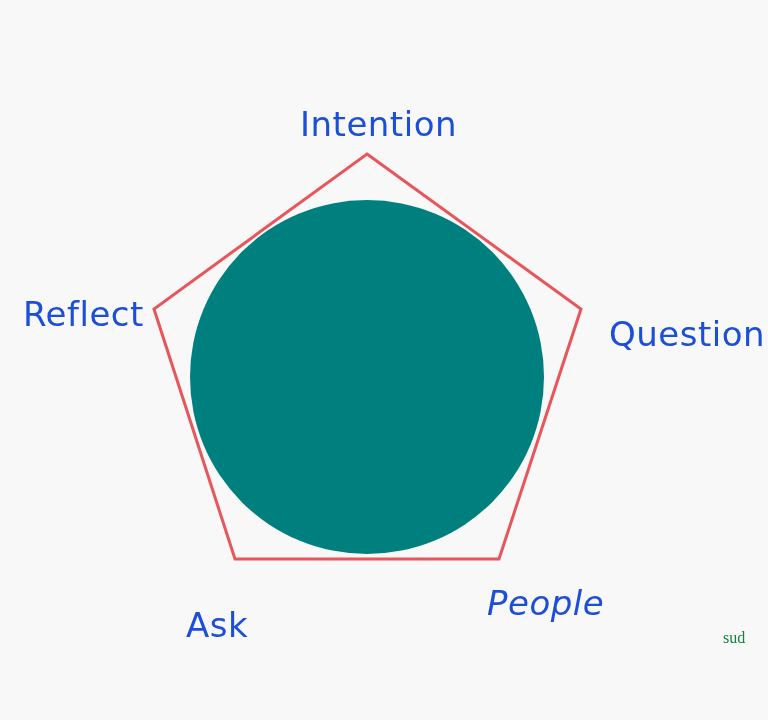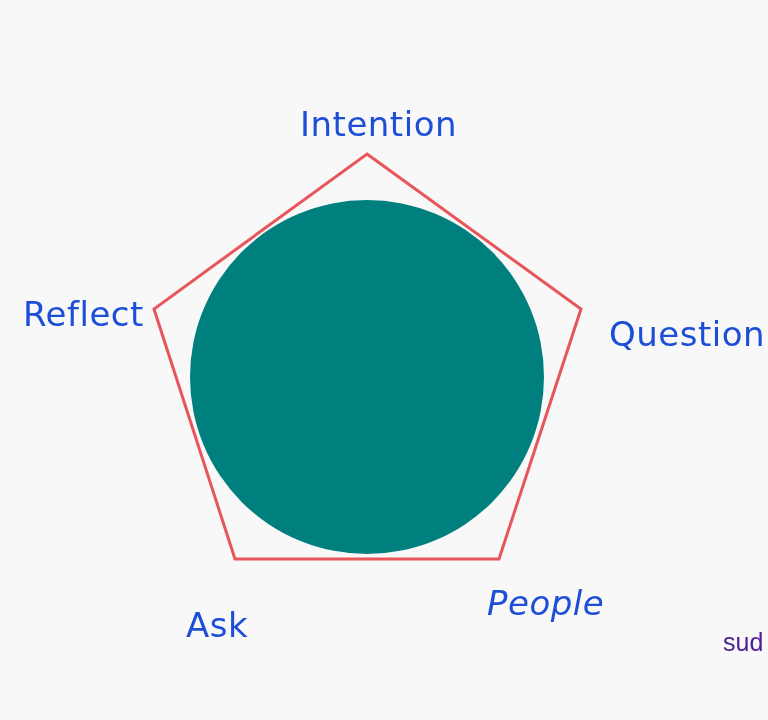--- a/index.html
+++ b/index.html
@@ -27,23 +27,23 @@
       position: absolute;
       font-family: "DejaVu Sans", sans-serif;
       font-size: 34px;
       color: #1d4ed8;
       letter-spacing: 0.5px;
       white-space: nowrap;
       line-height: 1;
     }
     .footnote {
       position: absolute;
-      font-family: Liberation Sans, sans-serif;
-      font-size: 25px;
-      color: #4c1d95;
+      font-family: Liberation Serif, serif;
+      font-size: 16px;
+      color: #15803d;
       white-space: nowrap;
       line-height: 1;
     }
   </style>
 </head>
 <body>
 
 <div id="stage" style="background: rgb(248, 248, 248);">
   <svg id="diagram" viewBox="0 0 768 720">
     <polygon id="pentagon" fill="none" stroke="#e8555a" stroke-width="3" stroke-linejoin="miter" points="367,154 581,309 499,559 235,559 154,309"></polygon>

